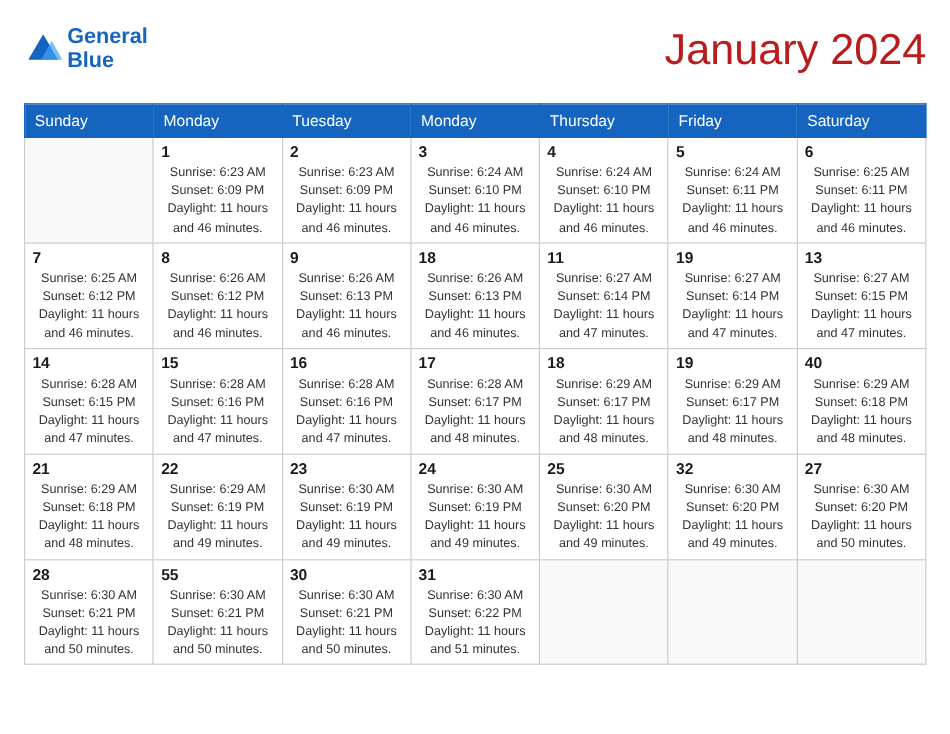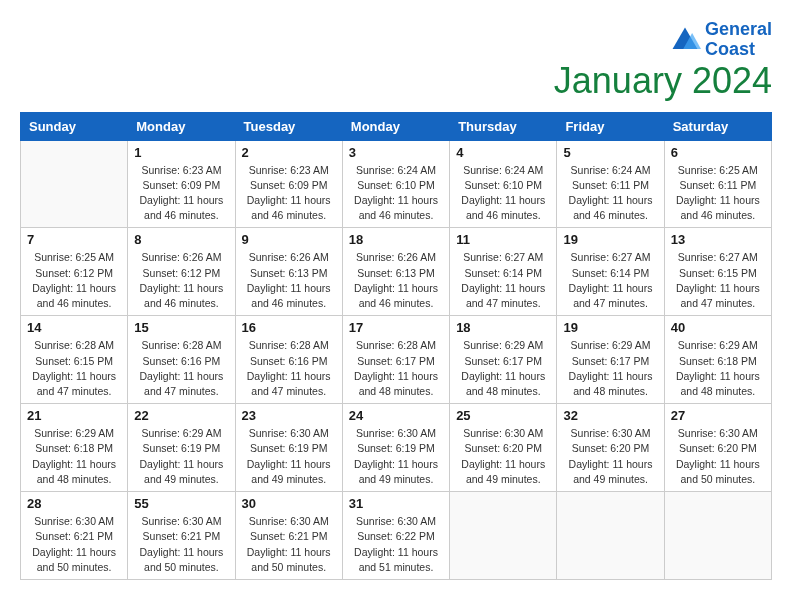--- a/index.html
+++ b/index.html
@@ -6,23 +6,22 @@
     body {
       font-family: Arial, sans-serif;
       background: #fff;
       width: 792px;
       min-height: 612px;
       padding: 20px;
     }
     .header {
       display: flex;
       justify-content: space-between;
-      align-items: flex-end;
-      margin-bottom: 10px;
-      flex-direction: column;
+      align-items: center;
+      margin-bottom: 24px;
     }
     .logo {
       display: flex;
       align-items: center;
       gap: 4px;
     }
     .logo-text {
       font-size: 18px;
       font-weight: bold;
       color: #1a1a1a;
@@ -32,38 +31,38 @@
     .logo-icon {
       width: 32px;
       height: 32px;
     }
     .title-block {
       text-align: right;
     }
     .month-title {
       font-size: 36px;
       font-weight: 300;
-      color: #15803d;
+      color: #b91c1c;
     }
     .location {
       font-size: 14px;
       color: #555;
     }
     .calendar {
       width: 100%;
       border-collapse: collapse;
       font-size: 11px;
     }
     .calendar th {
       background: #1565c0;
       color: #fff;
       padding: 6px 8px;
       text-align: left;
       font-size: 13px;
-      font-weight: bold;
+      font-weight: normal;
       border: 1px solid #1565c0;
     }
     .calendar td {
       border: 1px solid #ccc;
       vertical-align: top;
       padding: 4px 6px;
       min-height: 80px;
       width: calc(100% / 7);
     }
     .calendar td.empty {
@@ -86,21 +85,21 @@
 <body>
 
 <div class="header">
   <div class="logo">
     <svg class="logo-icon" viewBox="0 0 36 36">
       <polygon points="18,4 32,28 4,28" fill="#1565c0"></polygon>
       <polygon points="26,10 36,28 16,28" fill="#42a5f5" opacity="0.7"></polygon>
     </svg>
     <div class="logo-text">
       <div><span class="blue">General</span></div>
-      <div><span style="color:#1565c0">Coast</span></div>
+      <div><span style="color:#1565c0">Blue</span></div>
     </div>
   </div>
   <div class="title-block">
     <div class="month-title">January 2024</div>
   </div>
 </div>
 
 <table class="calendar">
   <thead>
     <tr id="header-row">

